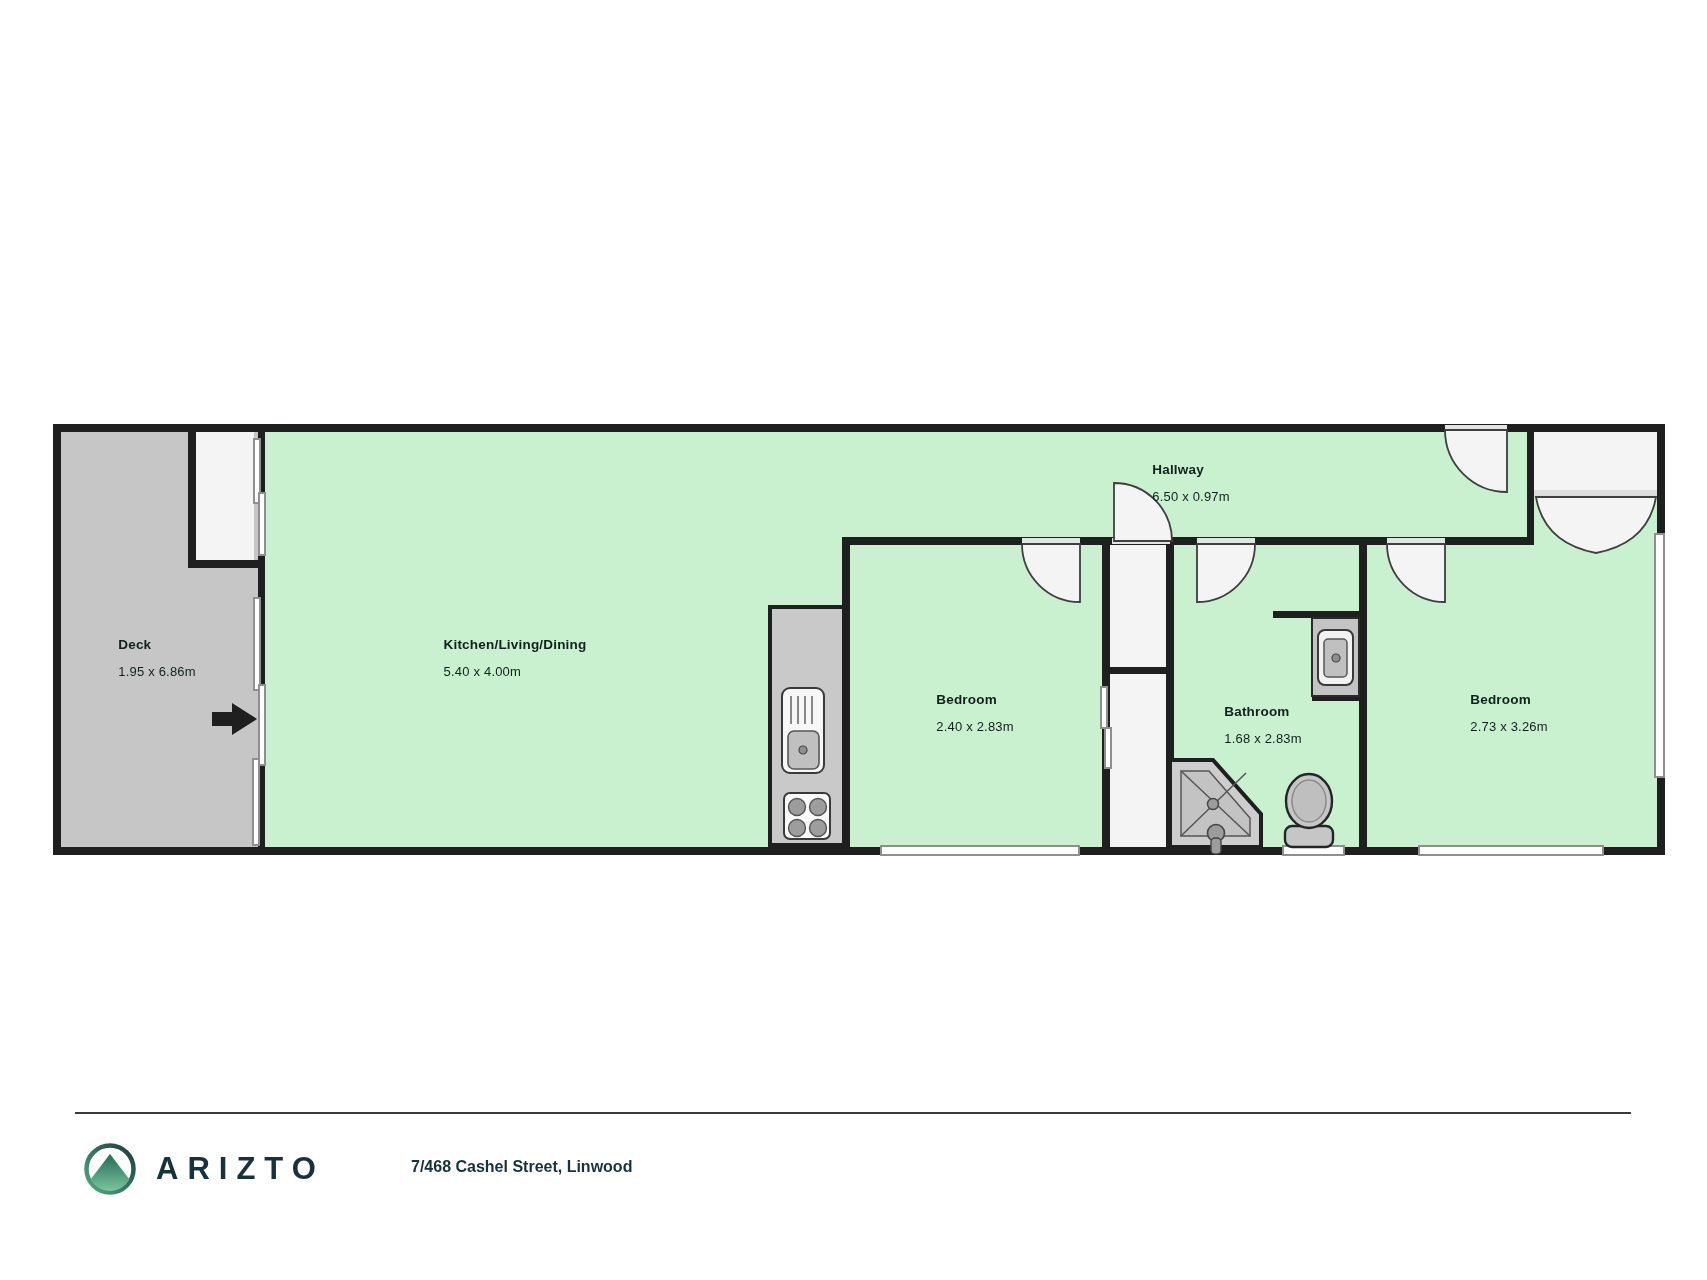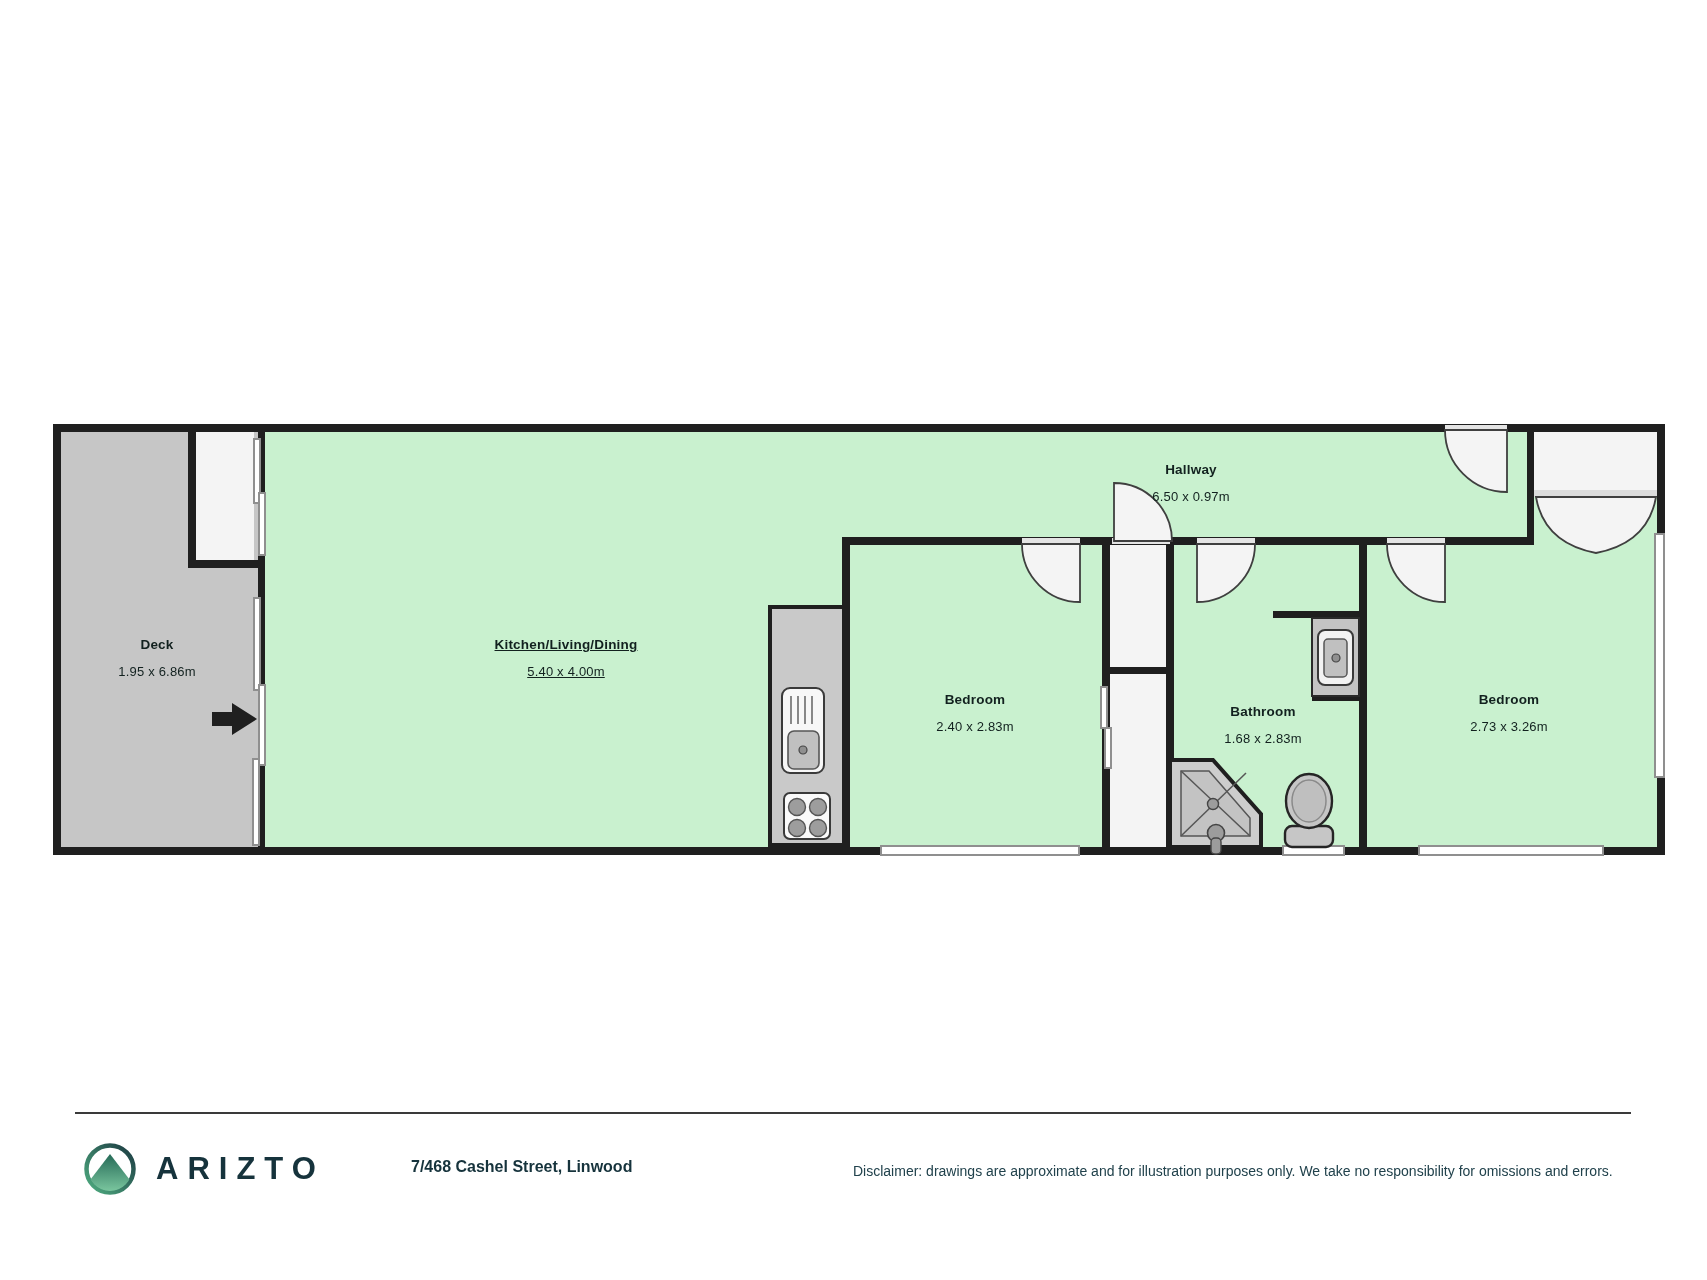--- a/index.html
+++ b/index.html
@@ -7,21 +7,21 @@
   .plan{position:absolute;inset:0;}
   .abs{position:absolute;box-sizing:border-box;}
   .wall{background:#1f1f1f;}
   .fill-room{background:#c9f1cf;}
   .fill-deck{background:#c6c6c6;}
   .fill-white{background:#f4f4f4;}
   .opening{background:#e4e4e4;}
   .track{background:#dcdcdc;}
   .window{background:#ffffff;border:2px solid #8f8f8f;}
   .counter{background:#c9c9c9;border:4px solid #1f1f1f;}
-  .room-label{position:absolute;transform:translateX(-50%);text-align:center;color:#12211f;white-space:nowrap;}
+  .room-label{position:absolute;transform:translateX(-50%);text-align:left;color:#12211f;white-space:nowrap;}
   .room-title{font-size:13.5px;font-weight:700;letter-spacing:.2px;}
   .room-dims{font-size:13px;font-weight:500;margin-top:12px;letter-spacing:.2px;}
   .svg-overlay{position:absolute;left:0;top:0;pointer-events:none;}
   .footer-line{position:absolute;left:75px;top:1112px;width:1556px;height:2px;background:#3a3a3a;}
   .logo{position:absolute;left:83px;top:1142px;width:54px;height:54px;}
   .brand{position:absolute;left:156px;top:1151px;font-size:31px;font-weight:800;letter-spacing:9px;color:#16333c;}
   .address{position:absolute;left:411px;top:1158px;font-size:16px;font-weight:600;color:#16333c;}
   .disclaimer{position:absolute;left:853px;top:1161px;width:800px;font-size:14px;line-height:20px;color:#21424c;}
 </style>
 </head>
@@ -115,21 +115,21 @@
 
     <rect x="1285" y="826" width="48" height="21" rx="7" fill="#c6c6c6" stroke="#252525" stroke-width="2.4"></rect>
     <ellipse cx="1309" cy="801" rx="23" ry="27" fill="#c6c6c6" stroke="#252525" stroke-width="2.4"></ellipse>
     <ellipse cx="1309" cy="801" rx="17" ry="21" fill="#bfbfbf" stroke="#8a8a8a" stroke-width="1.5"></ellipse>
   </svg>
 
   <div class="room-label" style="left:157px;top:637px;">
     <div class="room-title">Deck</div>
     <div class="room-dims">1.95 x 6.86m</div>
   </div>
-  <div class="room-label" style="left:566px;top:637px;text-decoration:underline;">
+  <div class="room-label" style="left:515px;top:637px;">
     <div class="room-title">Kitchen/Living/Dining</div>
     <div class="room-dims">5.40 x 4.00m</div>
   </div>
   <div class="room-label" style="left:1191px;top:462px;">
     <div class="room-title">Hallway</div>
     <div class="room-dims">6.50 x 0.97m</div>
   </div>
   <div class="room-label" style="left:975px;top:692px;">
     <div class="room-title">Bedroom</div>
     <div class="room-dims">2.40 x 2.83m</div>
@@ -160,14 +160,13 @@
         <circle cx="27" cy="27" r="22"></circle>
       </clipPath>
   </defs>
   <circle cx="27" cy="27" r="23.5" fill="#ffffff" stroke="url(#ringGrad)" stroke-width="4.5"></circle>
   <polygon points="4,42 27,12 50,42 50,50 4,50" fill="url(#mtnGrad)" clip-path="url(#logoClip)"></polygon>
 </svg>
 
 <div class="brand">ARIZTO</div>
 <div class="address">7/468 Cashel Street, Linwood</div>
 <div class="disclaimer">
-  <div>Disclaimer: drawings are approximate and for illustration purposes only. We take no responsibility for omissions and errors.</div>
 </div>
 
 </body></html>

